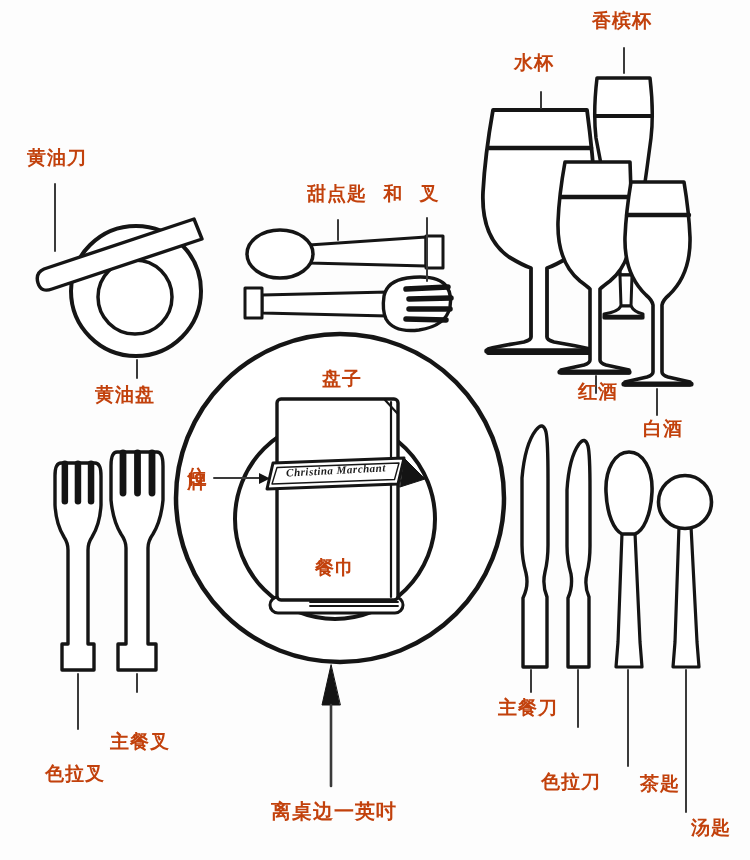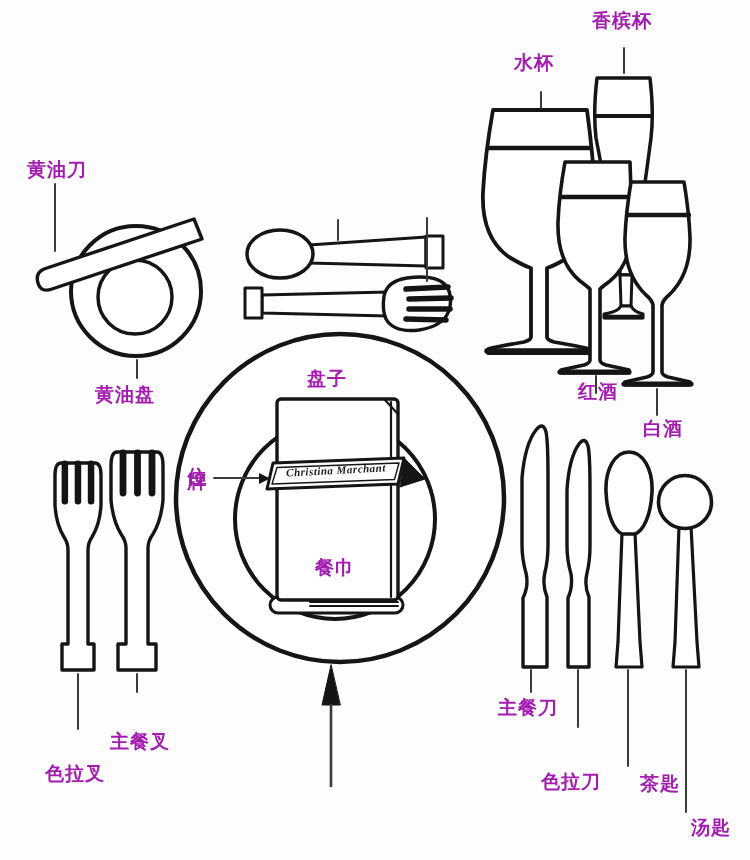--- a/index.html
+++ b/index.html
@@ -2,21 +2,21 @@
 <html><head>
 <meta charset="utf-8">
 <style>
   html,body{margin:0;padding:0;background:#fdfdfd;}
   #stage{
     position:relative;width:750px;height:860px;background:#fdfdfd;overflow:hidden;
     font-family:"Liberation Sans","DejaVu Sans",sans-serif;
   }
   #art{position:absolute;left:0;top:0;}
   .lbl{
-    position:absolute;color:#a21caf;font-size:19px;font-weight:600;
+    position:absolute;color:#c2410c;font-size:19px;font-weight:600;
     letter-spacing:1px;white-space:nowrap;line-height:1.1;user-select:none;
   }
   .lbl.big{font-size:20px;}
   .lbl.vert{writing-mode:vertical-rl;text-orientation:upright;letter-spacing:3px;}
   .lbl.dessert{word-spacing:10px;}
   .card-name{
     position:absolute;left:279px;top:464px;width:114px;text-align:center;
     font-family:"Liberation Serif","DejaVu Serif",serif;font-style:italic;
     font-size:11px;font-weight:700;color:#1c1c1c;transform:rotate(-3deg);
     letter-spacing:0.5px;white-space:nowrap;overflow:hidden;
@@ -150,30 +150,32 @@
       <line x1="214" y1="478" x2="259" y2="478"></line>
       <polygon points="259,473 270,478.5 259,484" fill="#141414" stroke="none"></polygon>
     </g>
 
     <g>
       <polygon points="331,665 322,705 340,705" fill="#141414" stroke="#141414" stroke-width="1"></polygon>
       <line x1="331" y1="705" x2="331" y2="786" stroke="#3a3a3a" stroke-width="2.6"></line>
     </g>
   </svg>
 
-  <div class="lbl" style="left:27px;top:160px">黄油刀</div>
+  <div class="lbl" style="left:27px;top:148px">黄油刀</div>
   <div class="lbl" style="left:95px;top:385px">黄油盘</div>
+  <div class="lbl dessert" style="left:307px;top:184px">甜点匙 和 叉</div>
   <div class="lbl" style="left:514px;top:53px">水杯</div>
   <div class="lbl" style="left:592px;top:11px">香槟杯</div>
   <div class="lbl" style="left:578px;top:382px">红酒</div>
   <div class="lbl" style="left:643px;top:419px">白酒</div>
-  <div class="lbl" style="left:307px;top:369px">盘子</div>
+  <div class="lbl" style="left:322px;top:369px">盘子</div>
   <div class="lbl vert" style="left:186px;top:452px">位牌</div>
   <div class="lbl" style="left:315px;top:558px">餐巾</div>
   <div class="lbl" style="left:110px;top:732px">主餐叉</div>
   <div class="lbl" style="left:45px;top:764px">色拉叉</div>
   <div class="lbl" style="left:498px;top:698px">主餐刀</div>
   <div class="lbl" style="left:541px;top:772px">色拉刀</div>
   <div class="lbl" style="left:640px;top:774px">茶匙</div>
   <div class="lbl" style="left:691px;top:818px">汤匙</div>
+  <div class="lbl big" style="left:271px;top:800px">离桌边一英吋</div>
 
   <div class="card-name">Christina Marchant</div>
 </div>
 
 </body></html>

